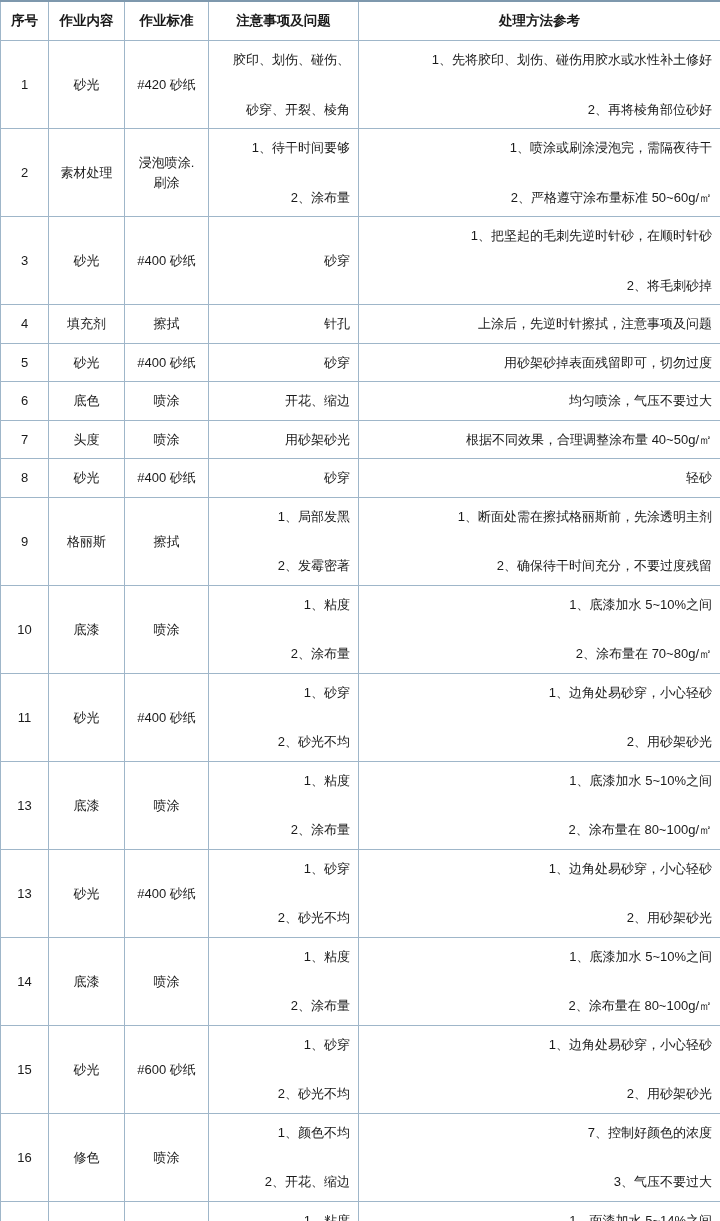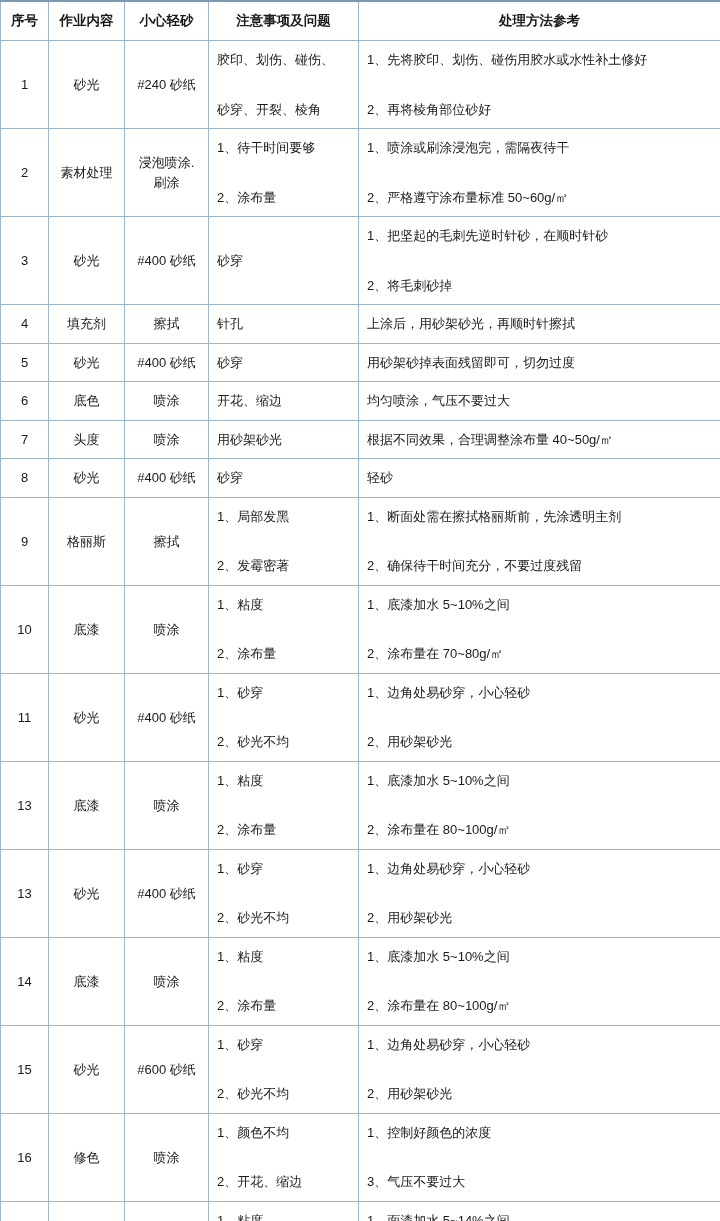--- a/index.html
+++ b/index.html
@@ -40,21 +40,21 @@
     border-bottom: 1px solid #9fb6c9;
   }
   table.proc tbody td {
     padding: 9px 8px;
   }
   td.idx, td.cell-c1, td.cell-c2 {
     text-align: center;
   }
   td.idx { font-size: 13.5px; }
   td.cell-c3, td.cell-c4 {
-    text-align: left;
+    text-align: right;
   }
   .lines .ln {
     display: block;
   }
   .lines .ln + .ln {
     margin-top: 30px;
   }
   tbody tr { height: 38px; }
 </style>
 </head>
@@ -65,30 +65,30 @@
     <col class="c0">
       <col class="c1">
       <col class="c2">
       <col class="c3">
       <col class="c4">
   </colgroup>
   <thead>
     <tr>
       <th>序号</th>
       <th>作业内容</th>
-      <th>小心轻砂</th>
+      <th>作业标准</th>
       <th>注意事项及问题</th>
       <th>处理方法参考</th>
     </tr>
   </thead>
   <tbody id="table-body">
       <tr>
         <td class="idx">1</td>
         <td class="cell-c1">砂光</td>
-        <td class="cell-c2">#240 砂纸</td>
+        <td class="cell-c2">#420 砂纸</td>
         <td class="cell-c3 lines">
           <span class="ln">胶印、划伤、碰伤、</span>
           <span class="ln">砂穿、开裂、棱角</span>
         </td>
         <td class="cell-c4 lines">
           <span class="ln">1、先将胶印、划伤、碰伤用胶水或水性补土修好</span>
           <span class="ln">2、再将棱角部位砂好</span>
         </td>
       </tr>
       <tr>
@@ -117,21 +117,21 @@
         </td>
       </tr>
       <tr>
         <td class="idx">4</td>
         <td class="cell-c1">填充剂</td>
         <td class="cell-c2">擦拭</td>
         <td class="cell-c3 lines">
           <span class="ln">针孔</span>
         </td>
         <td class="cell-c4 lines">
-          <span class="ln">上涂后，用砂架砂光，再顺时针擦拭</span>
+          <span class="ln">上涂后，先逆时针擦拭，注意事项及问题</span>
         </td>
       </tr>
       <tr>
         <td class="idx">5</td>
         <td class="cell-c1">砂光</td>
         <td class="cell-c2">#400 砂纸</td>
         <td class="cell-c3 lines">
           <span class="ln">砂穿</span>
         </td>
         <td class="cell-c4 lines">
@@ -264,21 +264,21 @@
       </tr>
       <tr>
         <td class="idx">16</td>
         <td class="cell-c1">修色</td>
         <td class="cell-c2">喷涂</td>
         <td class="cell-c3 lines">
           <span class="ln">1、颜色不均</span>
           <span class="ln">2、开花、缩边</span>
         </td>
         <td class="cell-c4 lines">
-          <span class="ln">1、控制好颜色的浓度</span>
+          <span class="ln">7、控制好颜色的浓度</span>
           <span class="ln">3、气压不要过大</span>
         </td>
       </tr>
       <tr>
         <td class="idx">17</td>
         <td class="cell-c1">面漆</td>
         <td class="cell-c2">喷涂</td>
         <td class="cell-c3 lines">
           <span class="ln">1、粘度</span>
           <span class="ln">2、涂布量</span>

